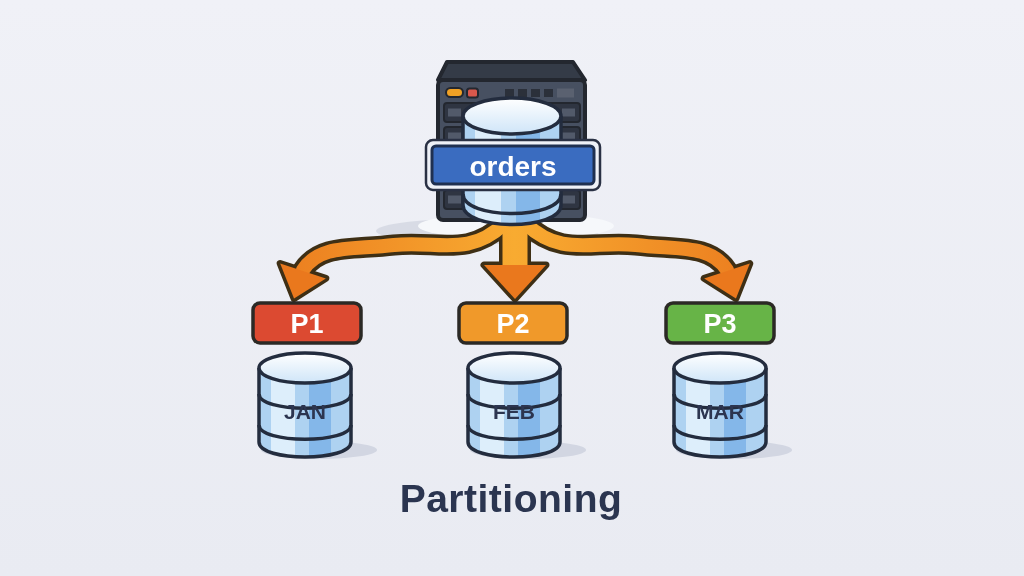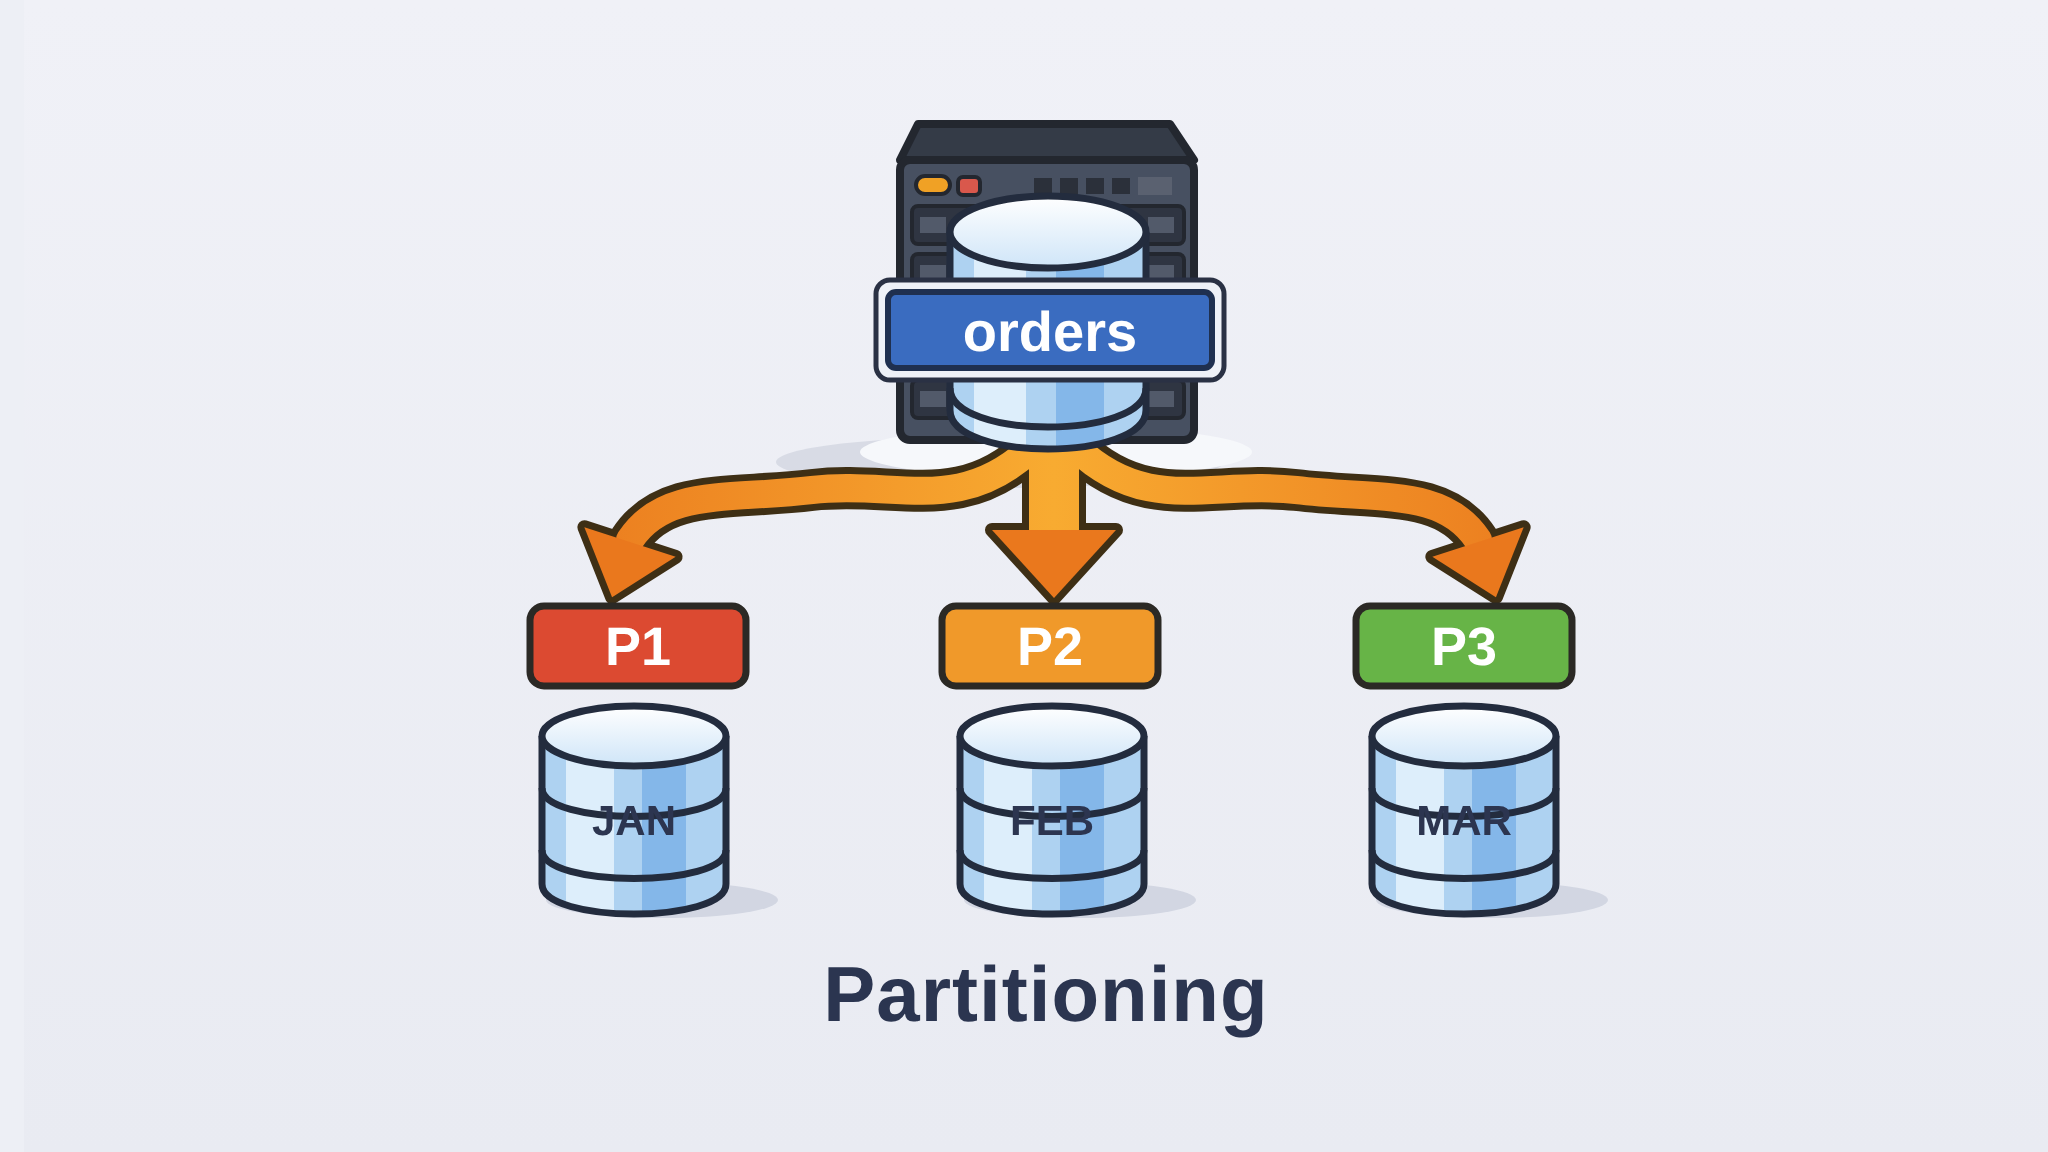--- a/index.html
+++ b/index.html
@@ -1,21 +1,21 @@
 <!DOCTYPE html>
 <html><head>
 <meta charset="utf-8">
 <style>
   html,body{margin:0;padding:0;}
   body{
     width:1024px;height:576px;overflow:hidden;
     background:#edeff5;
     font-family:"Liberation Sans", sans-serif;
   }
-  .stage{position:relative;width:857px;height:576px;padding-left:12px;}
+  .stage{position:relative;width:857px;height:576px;}
   svg{display:block;}
   text{font-family:"Liberation Sans","DejaVu Sans",sans-serif;}
 </style>
 </head>
 <body>
 
 <div class="stage">
 <svg width="1024" height="576" viewBox="0 0 1024 576">
   <defs>
     <linearGradient id="bgGrad" x1="0" y1="0" x2="0" y2="1">

